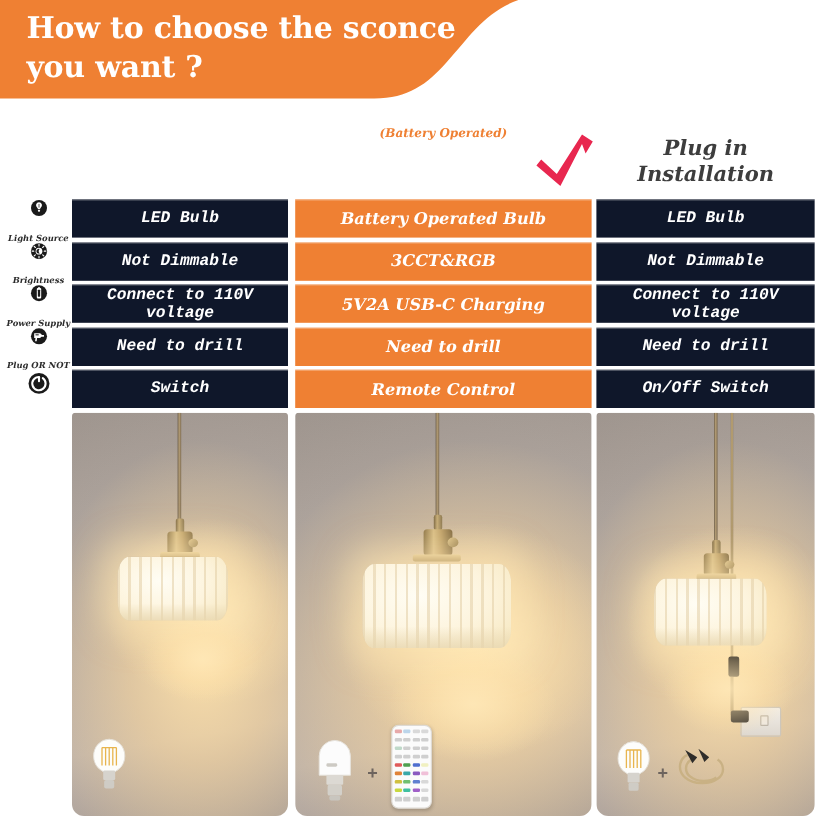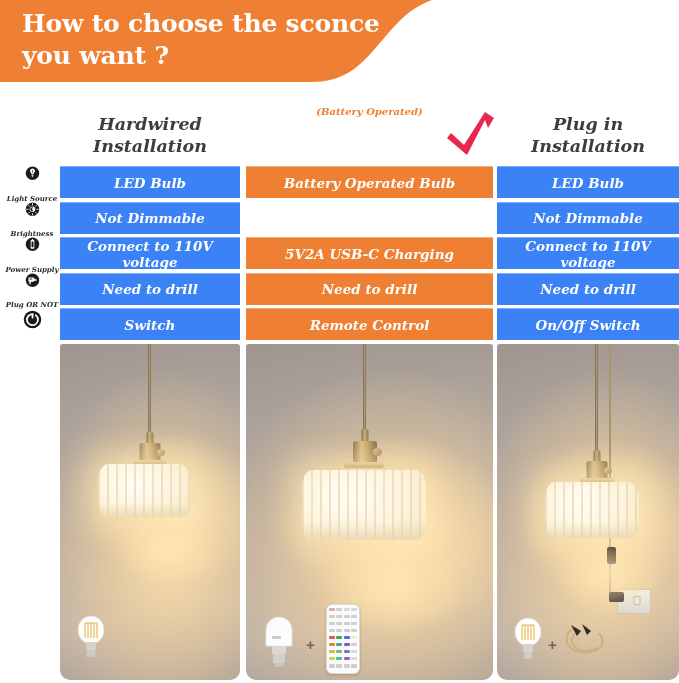--- a/index.html
+++ b/index.html
@@ -95,21 +95,21 @@
     align-items: center;
     justify-content: center;
     font-family: "DejaVu Serif", serif;
     font-style: italic;
     font-weight: bold;
     font-size: 13.5px;
     color: #ffffff;
     text-align: center;
     border-top: 1px solid rgba(255,255,255,0.35);
   }
-  .cell.gray   { background: #3b82f6; }
+  .cell.gray   { background: #0f172a; font-family: Liberation Mono, monospace; }
   .cell.orange { background: #ef8033; }
   .cell.c1 { left: 60px;  width: 180px; }
   .cell.c2 { left: 246px; width: 247px; }
   .cell.c3 { left: 497px; width: 182px; }
 
   
   #photos { position: absolute; left: 0; top: 344px; width: 679px; height: 339px; }
   .photo {
     position: absolute;
     top: 0; height: 336px;
@@ -222,21 +222,20 @@
 <body>
 
 <div id="banner">
   <svg width="440" height="92" viewBox="0 0 440 92">
     <path d="M0,0 L432,0 C404,10 392,30 372,52 C356,70 340,82 312,82 L0,82 Z" fill="#EF8033"></path>
   </svg>
   <div id="banner-title">How to choose the sconce you want ?</div>
 </div>
 
 <div id="col-headers">
-  <div class="col-head hardwired">Hardwired Installation</div>
   <div class="col-head wireless">
     <span class="sub">(Battery Operated)</span>
   </div>
   <div class="col-head plugin">Plug in Installation</div>
 </div>
 
 <svg id="check-mark" viewBox="0 0 54 54">
   <path d="M3,30 L7,25 L20,37 L41,4 L50,10 L44,20 L41,12 L23,47 Z" fill="#E8274F"></path>
 </svg>
 
@@ -266,20 +265,21 @@
       <g stroke="#fff" stroke-width="1.5" stroke-linecap="round">
         <path d="M12 2.6v2.2M12 19.2v2.2M2.6 12h2.2M19.2 12h2.2M5.4 5.4l1.6 1.6M17 17l1.6 1.6M18.6 5.4L17 7M7 17l-1.6 1.6"></path>
       </g>
       <circle cx="12" cy="12" r="4.6" fill="#fff"></circle>
       <path d="M12 7.4a4.6 4.6 0 0 0 0 9.2 4.6 4.6 0 0 1 0-9.2z" fill="#1a1a1a"></path>
       <path d="M13.2 9.2a3.2 3.2 0 1 0 0 5.6 3.2 3.2 0 0 1 0-5.6z" fill="#1a1a1a"></path>
     </svg>
     <span class="icon-label">Brightness</span>
   </div>
   <div class="cell gray c1" style="top:35.6px">Not Dimmable</div>
+  <div class="cell orange c2" style="top:35.6px">3CCT&amp;RGB</div>
   <div class="cell gray c3" style="top:35.6px">Not Dimmable</div>
 
   <div class="icon-cell" style="top:71.2px">
     <svg width="19" height="19" viewBox="0 0 24 24">
       <circle cx="12" cy="12" r="11" fill="#1a1a1a"></circle>
       <rect x="9" y="4.8" width="6" height="14.4" rx="1.4" fill="#fff"></rect>
       <rect x="10.4" y="7.2" width="3.2" height="9.6" rx="0.8" fill="#1a1a1a"></rect>
       <rect x="10.9" y="3.4" width="2.2" height="1.8" rx="0.6" fill="#fff"></rect>
     </svg>
     <span class="icon-label">Power Supply</span>

